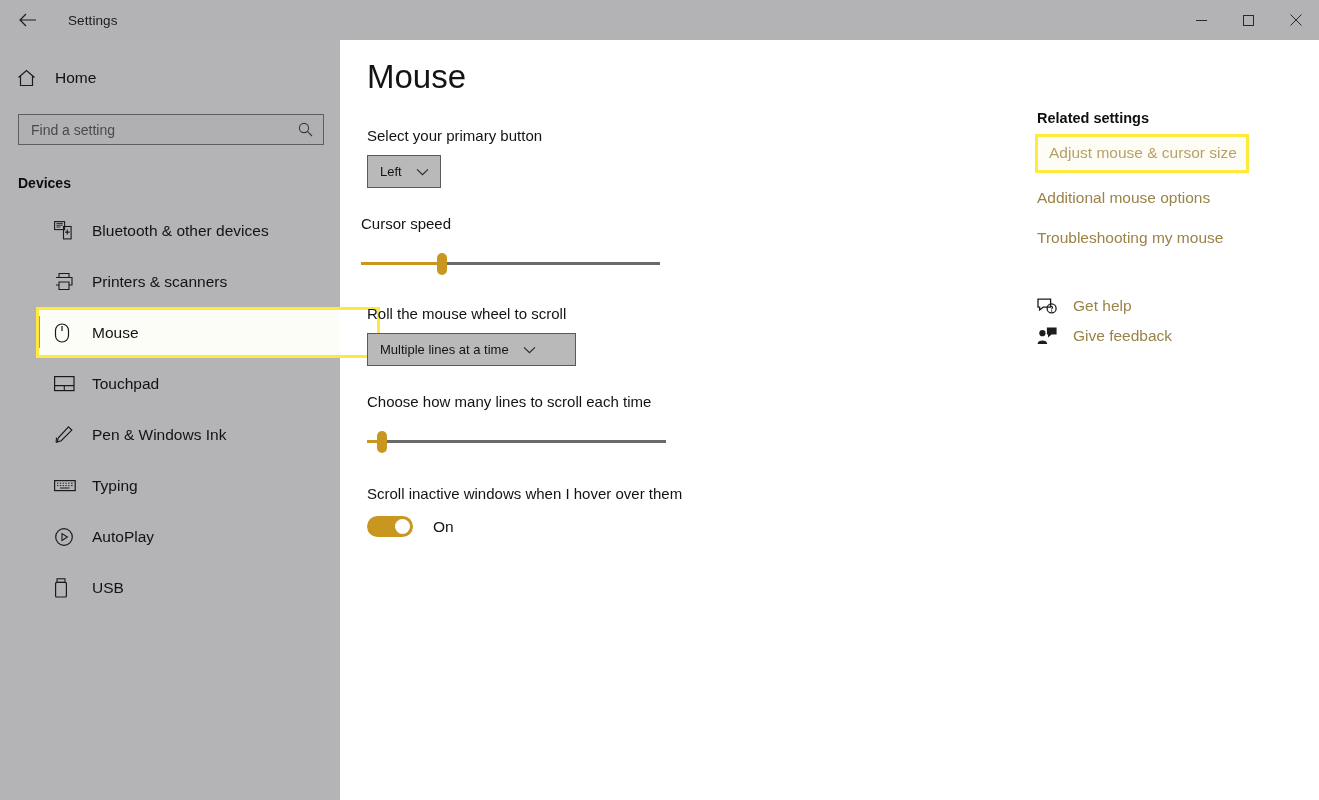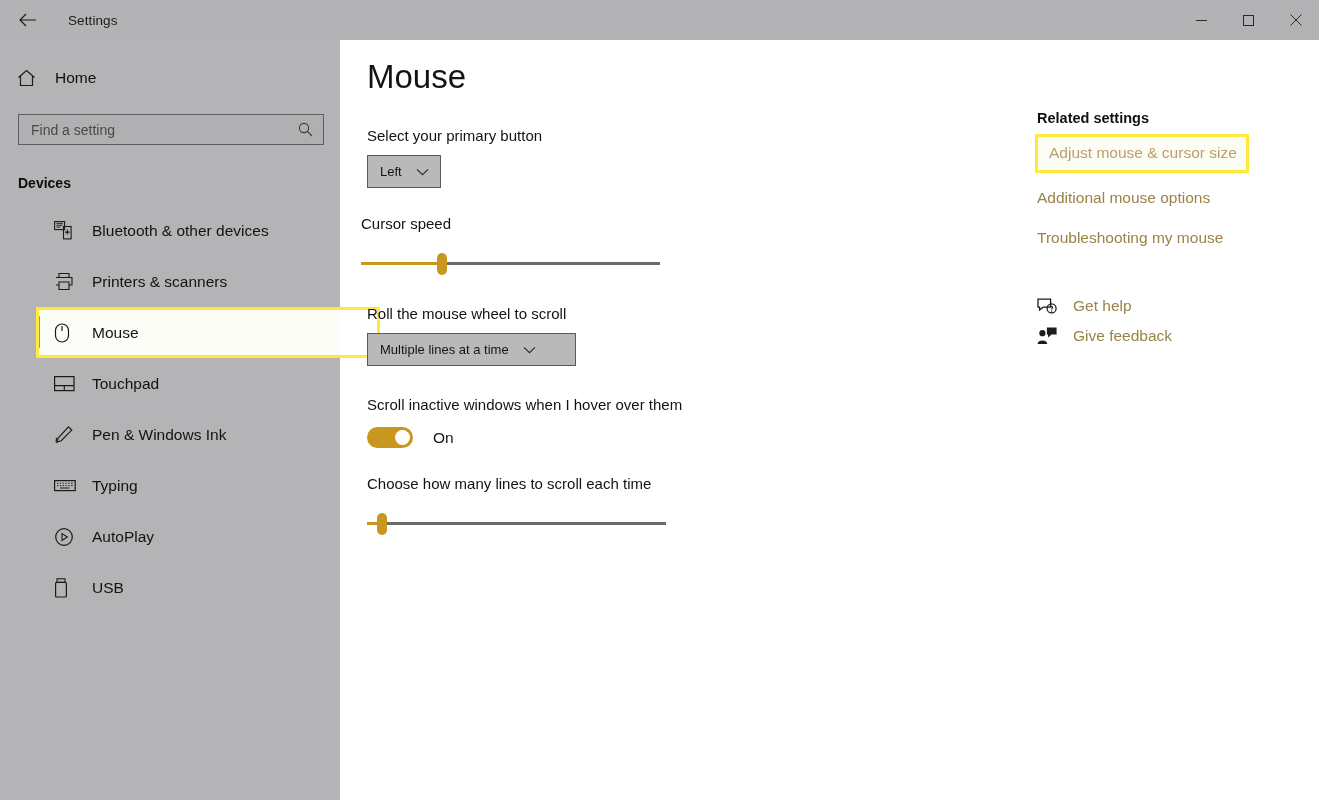--- a/index.html
+++ b/index.html
@@ -373,39 +373,39 @@
       <div class="dropdown" style="width:209px;">
         <span>Multiple lines at a time</span>
         <span class="chev">
           <svg width="13" height="8" viewBox="0 0 13 8">
               <path d="M1 1.4 L6.5 6.6 L12 1.4" stroke="currentColor" stroke-width="1.2" fill="none"></path>
             </svg>
         </span>
       </div>
     </div>
 
+    <div class="field" style="margin-top:27px;">
+      <div class="field-label">Choose how many lines to scroll each time</div>
+      <div class="slider">
+        <div class="track"></div>
+        <div class="fill" id="lt-fill" style="width: 14.95px;"></div>
+        <div class="thumb" id="lt-thumb" style="left: 14.95px;"></div>
+      </div>
+    </div>
+
     <div class="field" style="margin-top:30px;">
       <div class="field-label">Scroll inactive windows when I hover over them</div>
       <div class="toggle-row">
         <div class="toggle">
           <div class="knob"></div>
         </div>
         <span class="toggle-label">On</span>
       </div>
     </div>
 
-    <div class="field" style="margin-top:27px;">
-      <div class="field-label">Choose how many lines to scroll each time</div>
-      <div class="slider">
-        <div class="track"></div>
-        <div class="fill" id="lt-fill" style="width: 14.95px;"></div>
-        <div class="thumb" id="lt-thumb" style="left: 14.95px;"></div>
-      </div>
-    </div>
-
   </div>
 
   <div id="rightpanel">
 
     <div class="rp-header" style="margin-top:70px;">Related settings</div>
 
     <div id="adjust-link-wrap">
       <a href="#" class="rp-link">Adjust mouse &amp; cursor size</a>
     </div>
 

